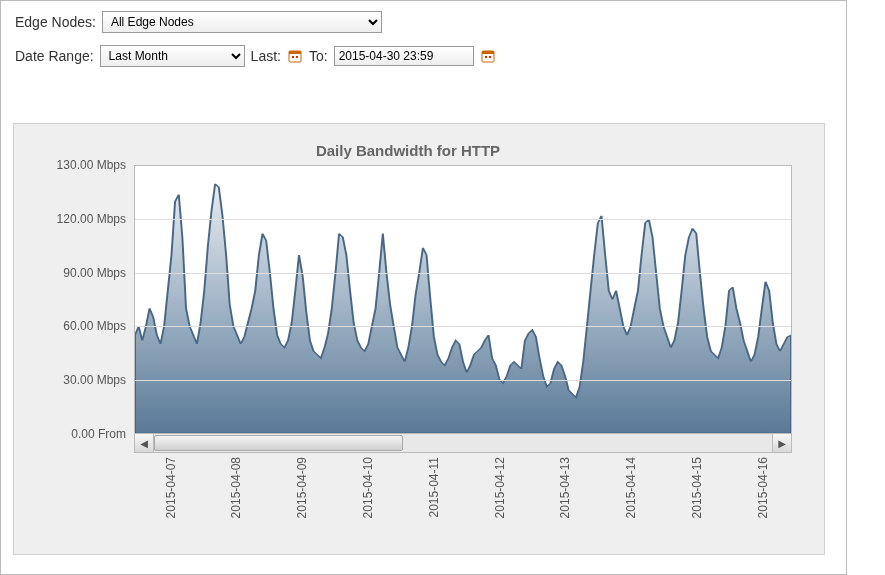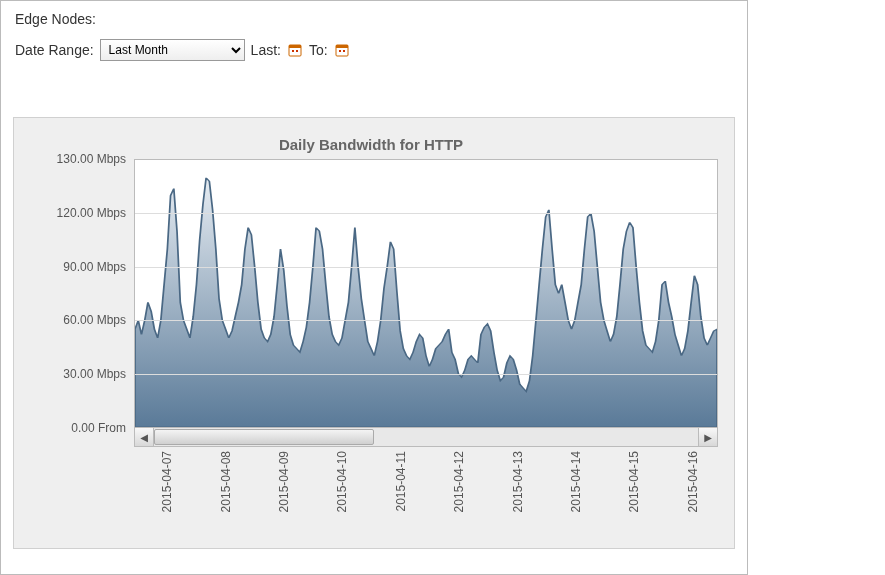--- a/index.html
+++ b/index.html
@@ -1,31 +1,31 @@
 <!DOCTYPE html>
 <html><head>
 <meta charset="utf-8">
 <style>
   html,body{margin:0;padding:0;font-family:Verdana,Geneva,sans-serif;color:#333;}
-  .page{width:748px;height:575px;box-sizing:border-box;border:1px solid #bbb;background:#fff;position:relative;}
+  .page{width:847px;height:575px;box-sizing:border-box;border:1px solid #bbb;background:#fff;position:relative;}
   .filters{padding:10px 14px 16px 14px;font-size:14px;}
   .filter-row{display:flex;align-items:center;gap:6px;margin-bottom:12px;}
   .filter-row label{white-space:nowrap;font-size:14px;}
   select, input[type="text"]{
     font-family:inherit;font-size:12px;border:1px solid #999;background:linear-gradient(#fff,#eee);
     padding:2px 4px;box-sizing:border-box;
   }
   #edge-select{width:280px;}
   #range-select{width:145px;}
   .date-input{width:140px;background:#fff;}
   .cal-icon{display:inline-flex;align-items:center;justify-content:center;width:16px;height:16px;}
   .cal-icon svg{width:14px;height:14px;}
   .chart-panel{
-    margin:28px 12px 14px 12px;border:1px solid #d0d0d0;background:#efefef;
-    position:relative;box-sizing:border-box;height:432px;padding:16px 16px 10px 10px;
+    margin:28px 21px 14px 12px;border:1px solid #d0d0d0;background:#efefef;
+    position:relative;box-sizing:border-box;height:432px;padding:16px 32px 10px 10px;
   }
   .chart-title{
     text-align:center;font-weight:bold;color:#666;font-size:15px;margin:2px 0 6px 0;
     font-family:Verdana,Geneva,sans-serif;
   }
   .chart-body{display:flex;flex-direction:column;height:calc(100% - 24px);}
   .plot-row{display:flex;flex:1;min-height:0;}
   .y-axis{
     width:110px;position:relative;font-size:12px;color:#555;text-align:right;
     padding-right:8px;box-sizing:border-box;
@@ -52,36 +52,40 @@
     font-size:12px;color:#555;white-space:nowrap;
   }
 </style>
 </head>
 <body>
 <div class="page">
 
   <div class="filters">
     <div class="filter-row">
       <label>Edge Nodes:</label>
+      <select id="edge-select">
+        <option>All Edge Nodes</option>
+      </select>
     </div>
     <div class="filter-row">
       <label>Date Range:</label>
       <select id="range-select">
         <option>Last Month</option>
       </select>
       <label>Last:</label>
       <span class="cal-icon">
         <svg viewBox="0 0 14 14">
             <rect x="1" y="2" width="12" height="11" rx="1" fill="#fff" stroke="#cc6600" stroke-width="1"></rect>
             <rect x="1" y="2" width="12" height="3" fill="#cc6600"></rect>
             <rect x="4" y="7" width="2" height="2" fill="#cc3300"></rect>
             <rect x="8" y="7" width="2" height="2" fill="#cc3300"></rect>
           </svg>
       </span>
       <label>To:</label>
+      <input type="text" class="date-input" value="2015-04-30 23:59" style="">
       <span class="cal-icon">
         <svg viewBox="0 0 14 14">
             <rect x="1" y="2" width="12" height="11" rx="1" fill="#fff" stroke="#cc6600" stroke-width="1"></rect>
             <rect x="1" y="2" width="12" height="3" fill="#cc6600"></rect>
             <rect x="4" y="7" width="2" height="2" fill="#cc3300"></rect>
             <rect x="8" y="7" width="2" height="2" fill="#cc3300"></rect>
           </svg>
       </span>
     </div>
   </div>

